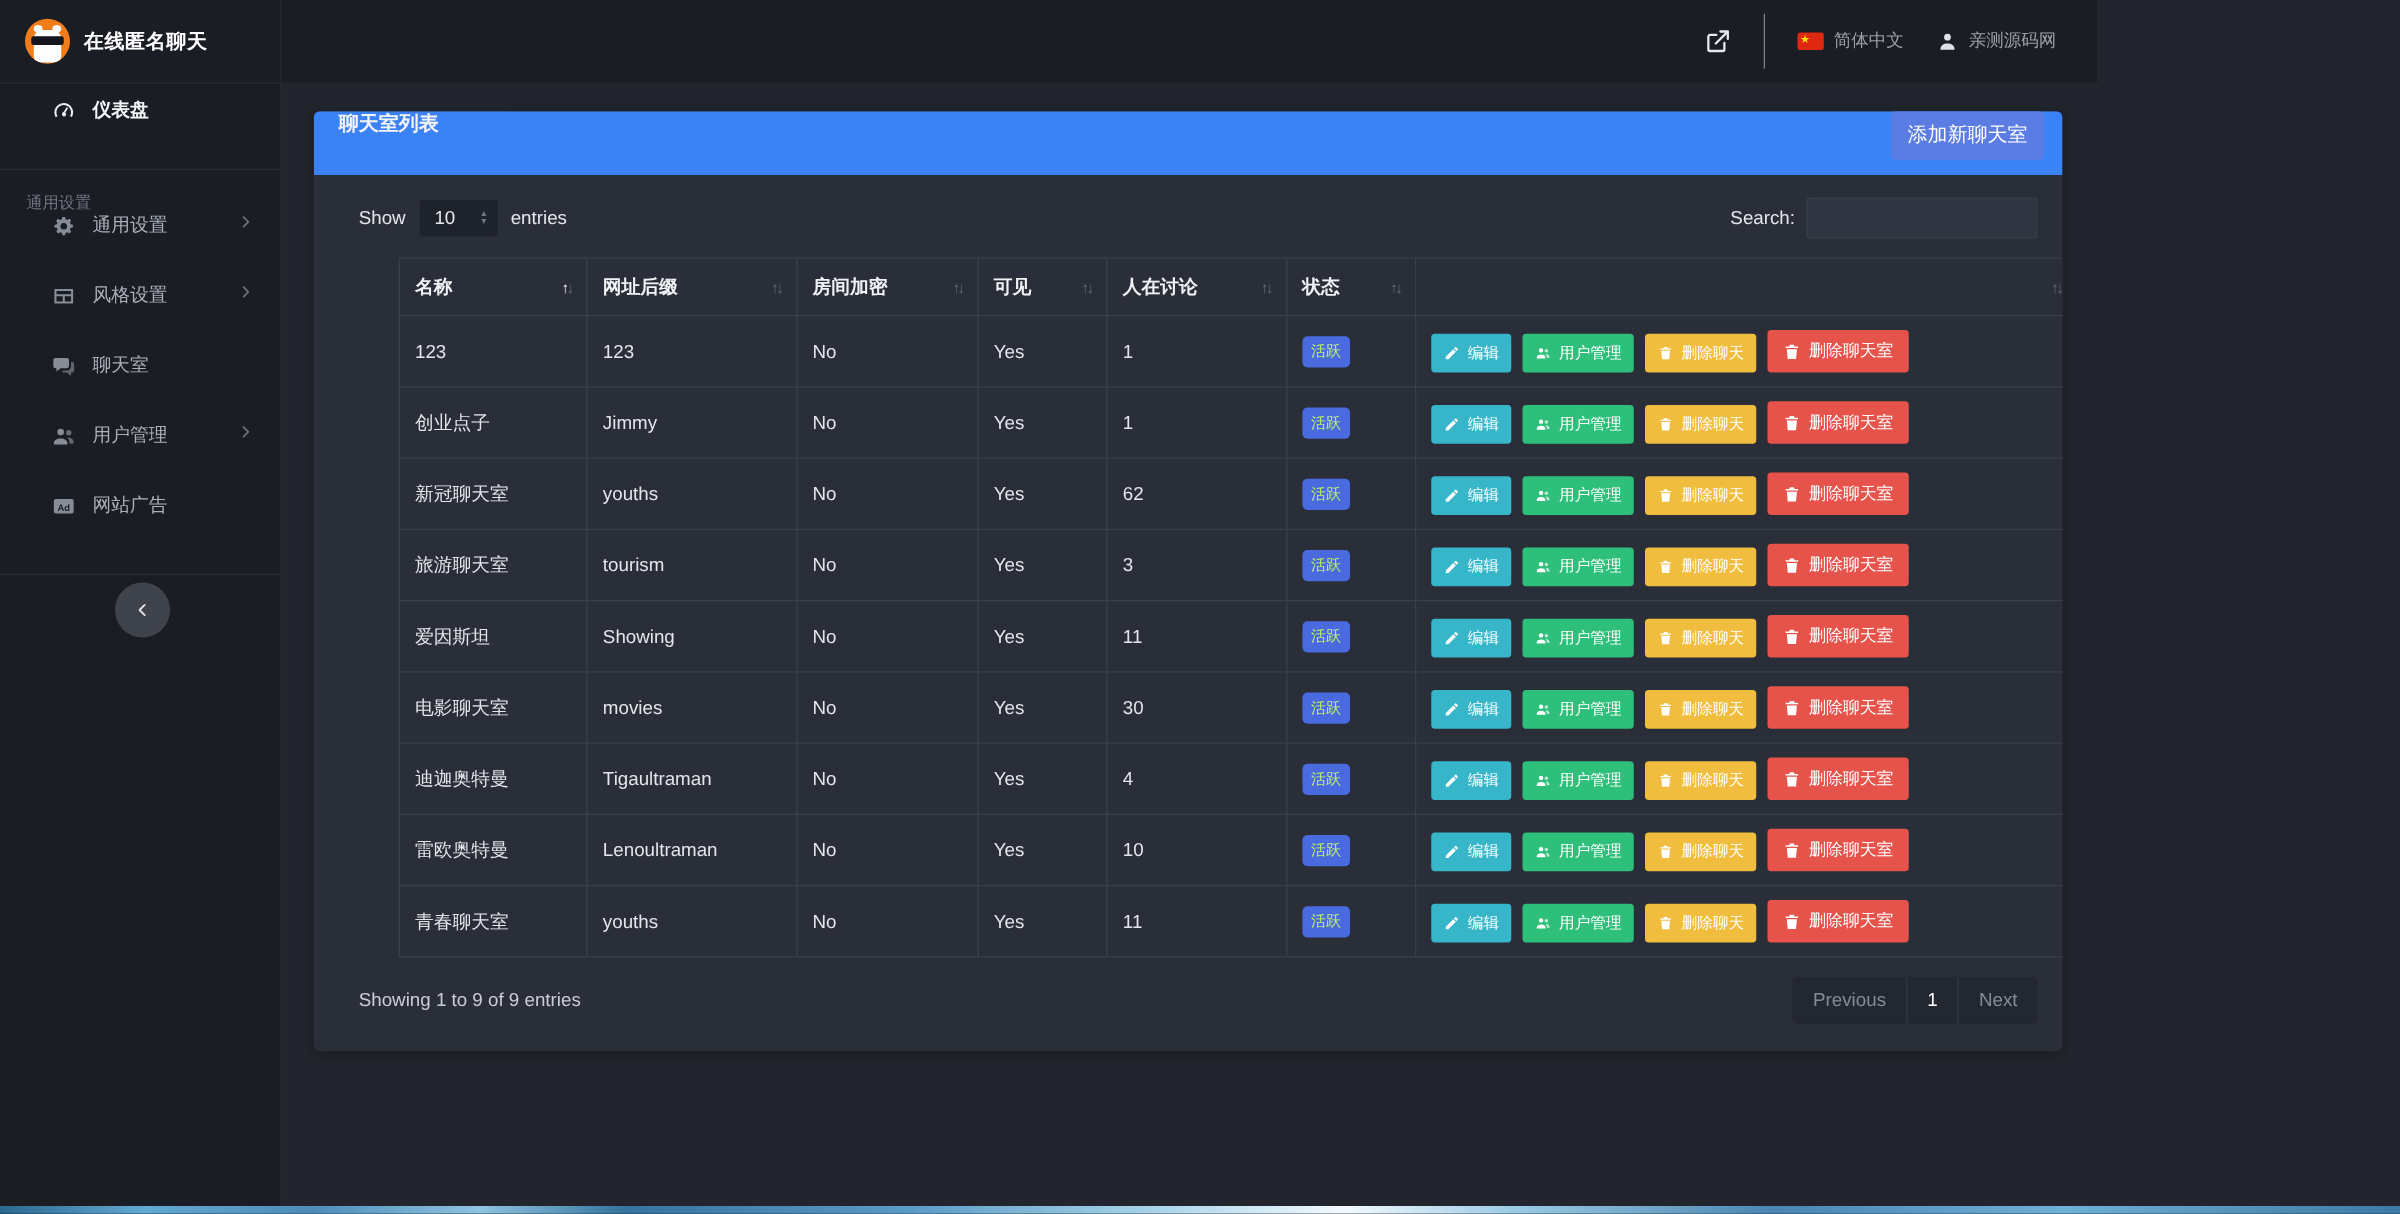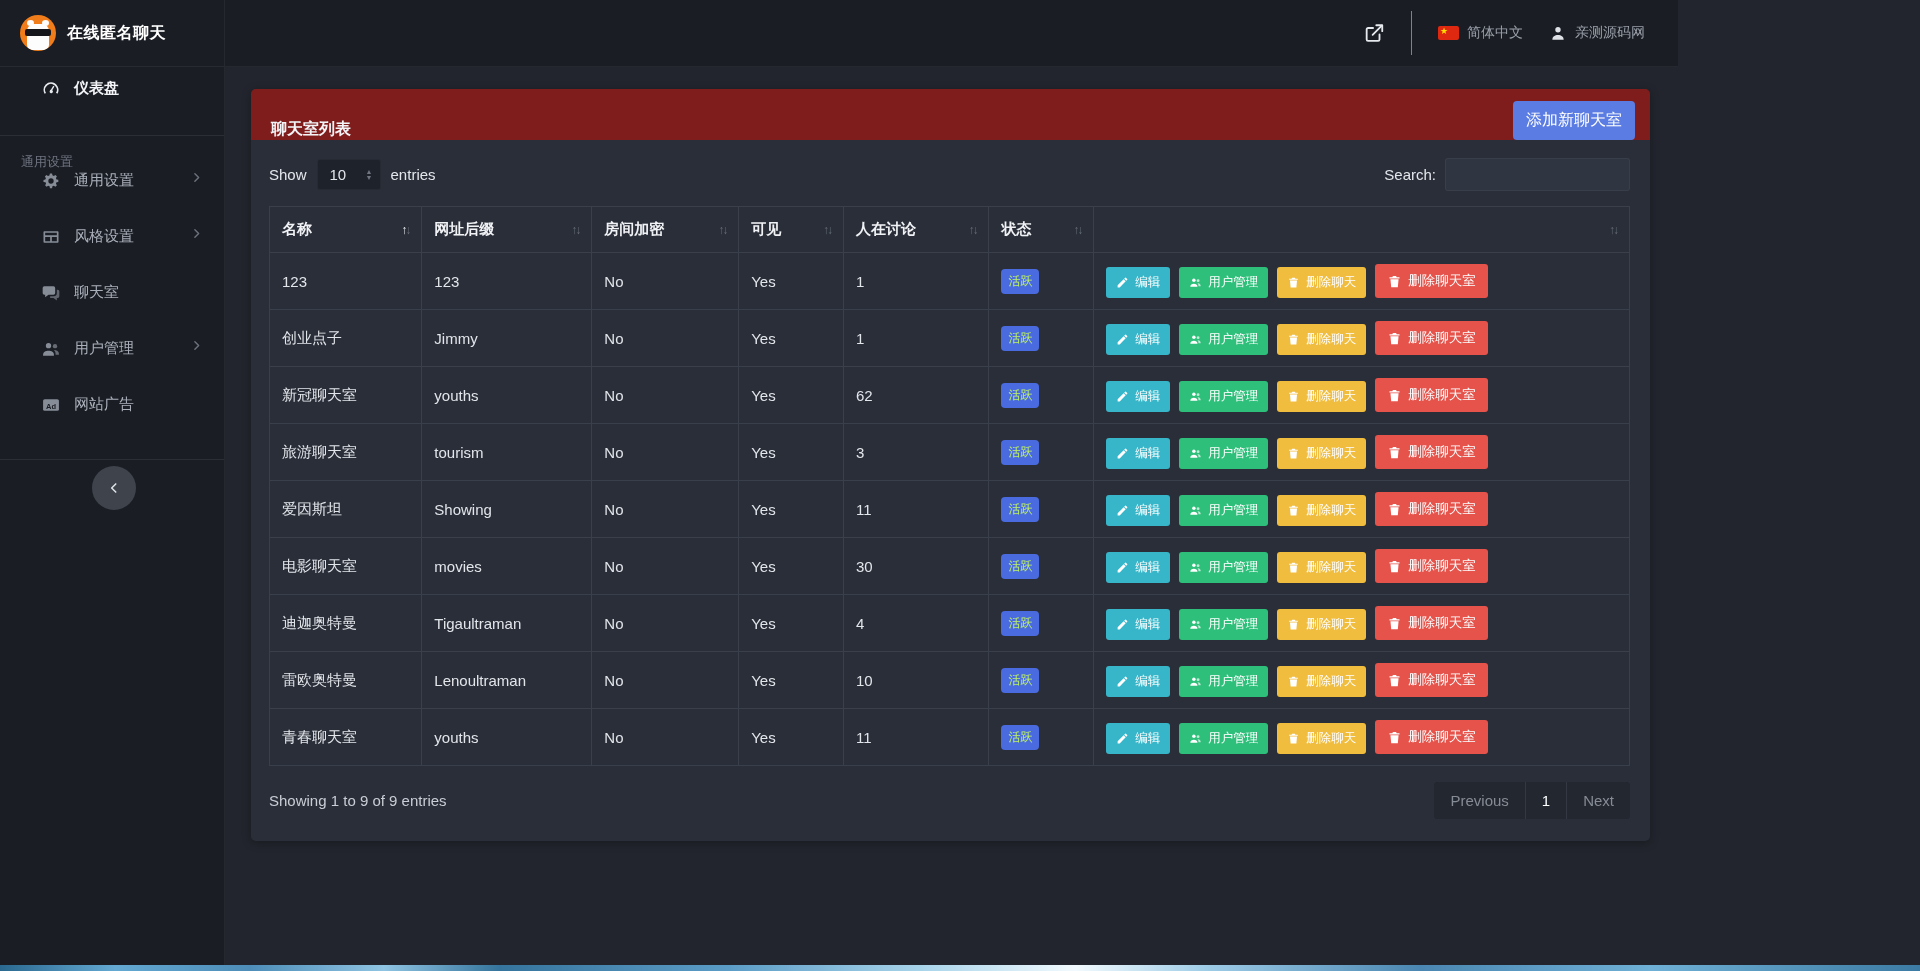--- a/index.html
+++ b/index.html
@@ -64,44 +64,44 @@
   .topbar-group { display:flex; align-items:center; gap:8px; color:#9aa0a9; font-size:14px; cursor:pointer; }
   .flag { width:21px; height:14px; background:#de2910; border-radius:2px; position:relative; flex:none; }
   .flag .star { position:absolute; left:2px; top:-2px; color:#ffde00; font-size:9px; line-height:14px; }
   .person-icon { width:18px; height:18px; color:#dfe3e8; display:inline-flex; }
   .person-icon svg { width:100%; height:100%; }
 
   
   .content { flex:1; padding:22px 28px 0 26px; overflow:hidden; }
   .panel { background:#2a2e38; border-radius:5px; box-shadow:0 2px 10px rgba(0,0,0,.28); overflow:hidden; }
   .panel-header {
-    background:#7f1d1d; height:51px; display:flex; align-items:flex-end;
+    background:#3b82f6; height:51px; display:flex; align-items:flex-start;
     justify-content:space-between; padding:0 15px 0 20px;
   }
   .panel-title { font-size:16px; font-weight:bold; color:#f2f4f7; }
   .btn-add {
     border:none; border-radius:4px; color:#fff; font-size:16px;
     padding:9px 13px; cursor:pointer; font-family:inherit;
   }
-  .panel-body { padding:18px 20px 22px 18px; }
+  .panel-body { padding:18px 20px 22px 36px; }
 
   .table-controls { display:flex; justify-content:space-between; align-items:center; margin-bottom:15px; }
   .length-ctl { display:flex; align-items:center; gap:10px; font-size:15px; color:#e4e7ec; }
   .select-box {
     width:64px; height:31px; background:#1e222b; border-radius:3px; border:1px solid rgba(255,255,255,.04);
     display:flex; align-items:center; justify-content:space-between; padding:0 7px 0 12px; cursor:pointer;
   }
   .select-box .arrows { display:flex; flex-direction:column; color:#707680; font-size:7px; line-height:6px; }
   .search-ctl { display:flex; align-items:center; gap:9px; font-size:15px; color:#e4e7ec;margin-left:28px; }
   .search-input {
     width:185px; height:33px; background:#2f3541; border:1px solid rgba(255,255,255,.05);
     border-radius:3px; color:#e4e7ec; padding:0 10px; font-family:inherit; font-size:14px; outline:none;
   }
 
-  table.grid { width:100%; border-collapse:collapse; table-layout:fixed; }
+  table.grid { width:100%; border-collapse:collapse; table-layout:fixed;margin-left:32px; }
   .grid th, .grid td { border:1px solid #3a404b; }
   .grid th {
     text-align:left; font-size:15px; font-weight:bold; color:#f0f2f5;
     padding:13px 12px; background:#2a2e38; cursor:pointer;
   }
   .grid th .th-wrap { display:flex; align-items:center; justify-content:space-between; }
   .sort { color:#656c77; font-size:12px; letter-spacing:-2px; white-space:nowrap; }
   .sorted .sort .up { color:#eef1f4; }
   .grid td { height:57px; padding:0 12px; font-size:15px; color:#e2e5ea; vertical-align:middle; }
   .badge { display:inline-block; padding:4px 7px; border-radius:4px; color:#bef264; font-size:12px; }

